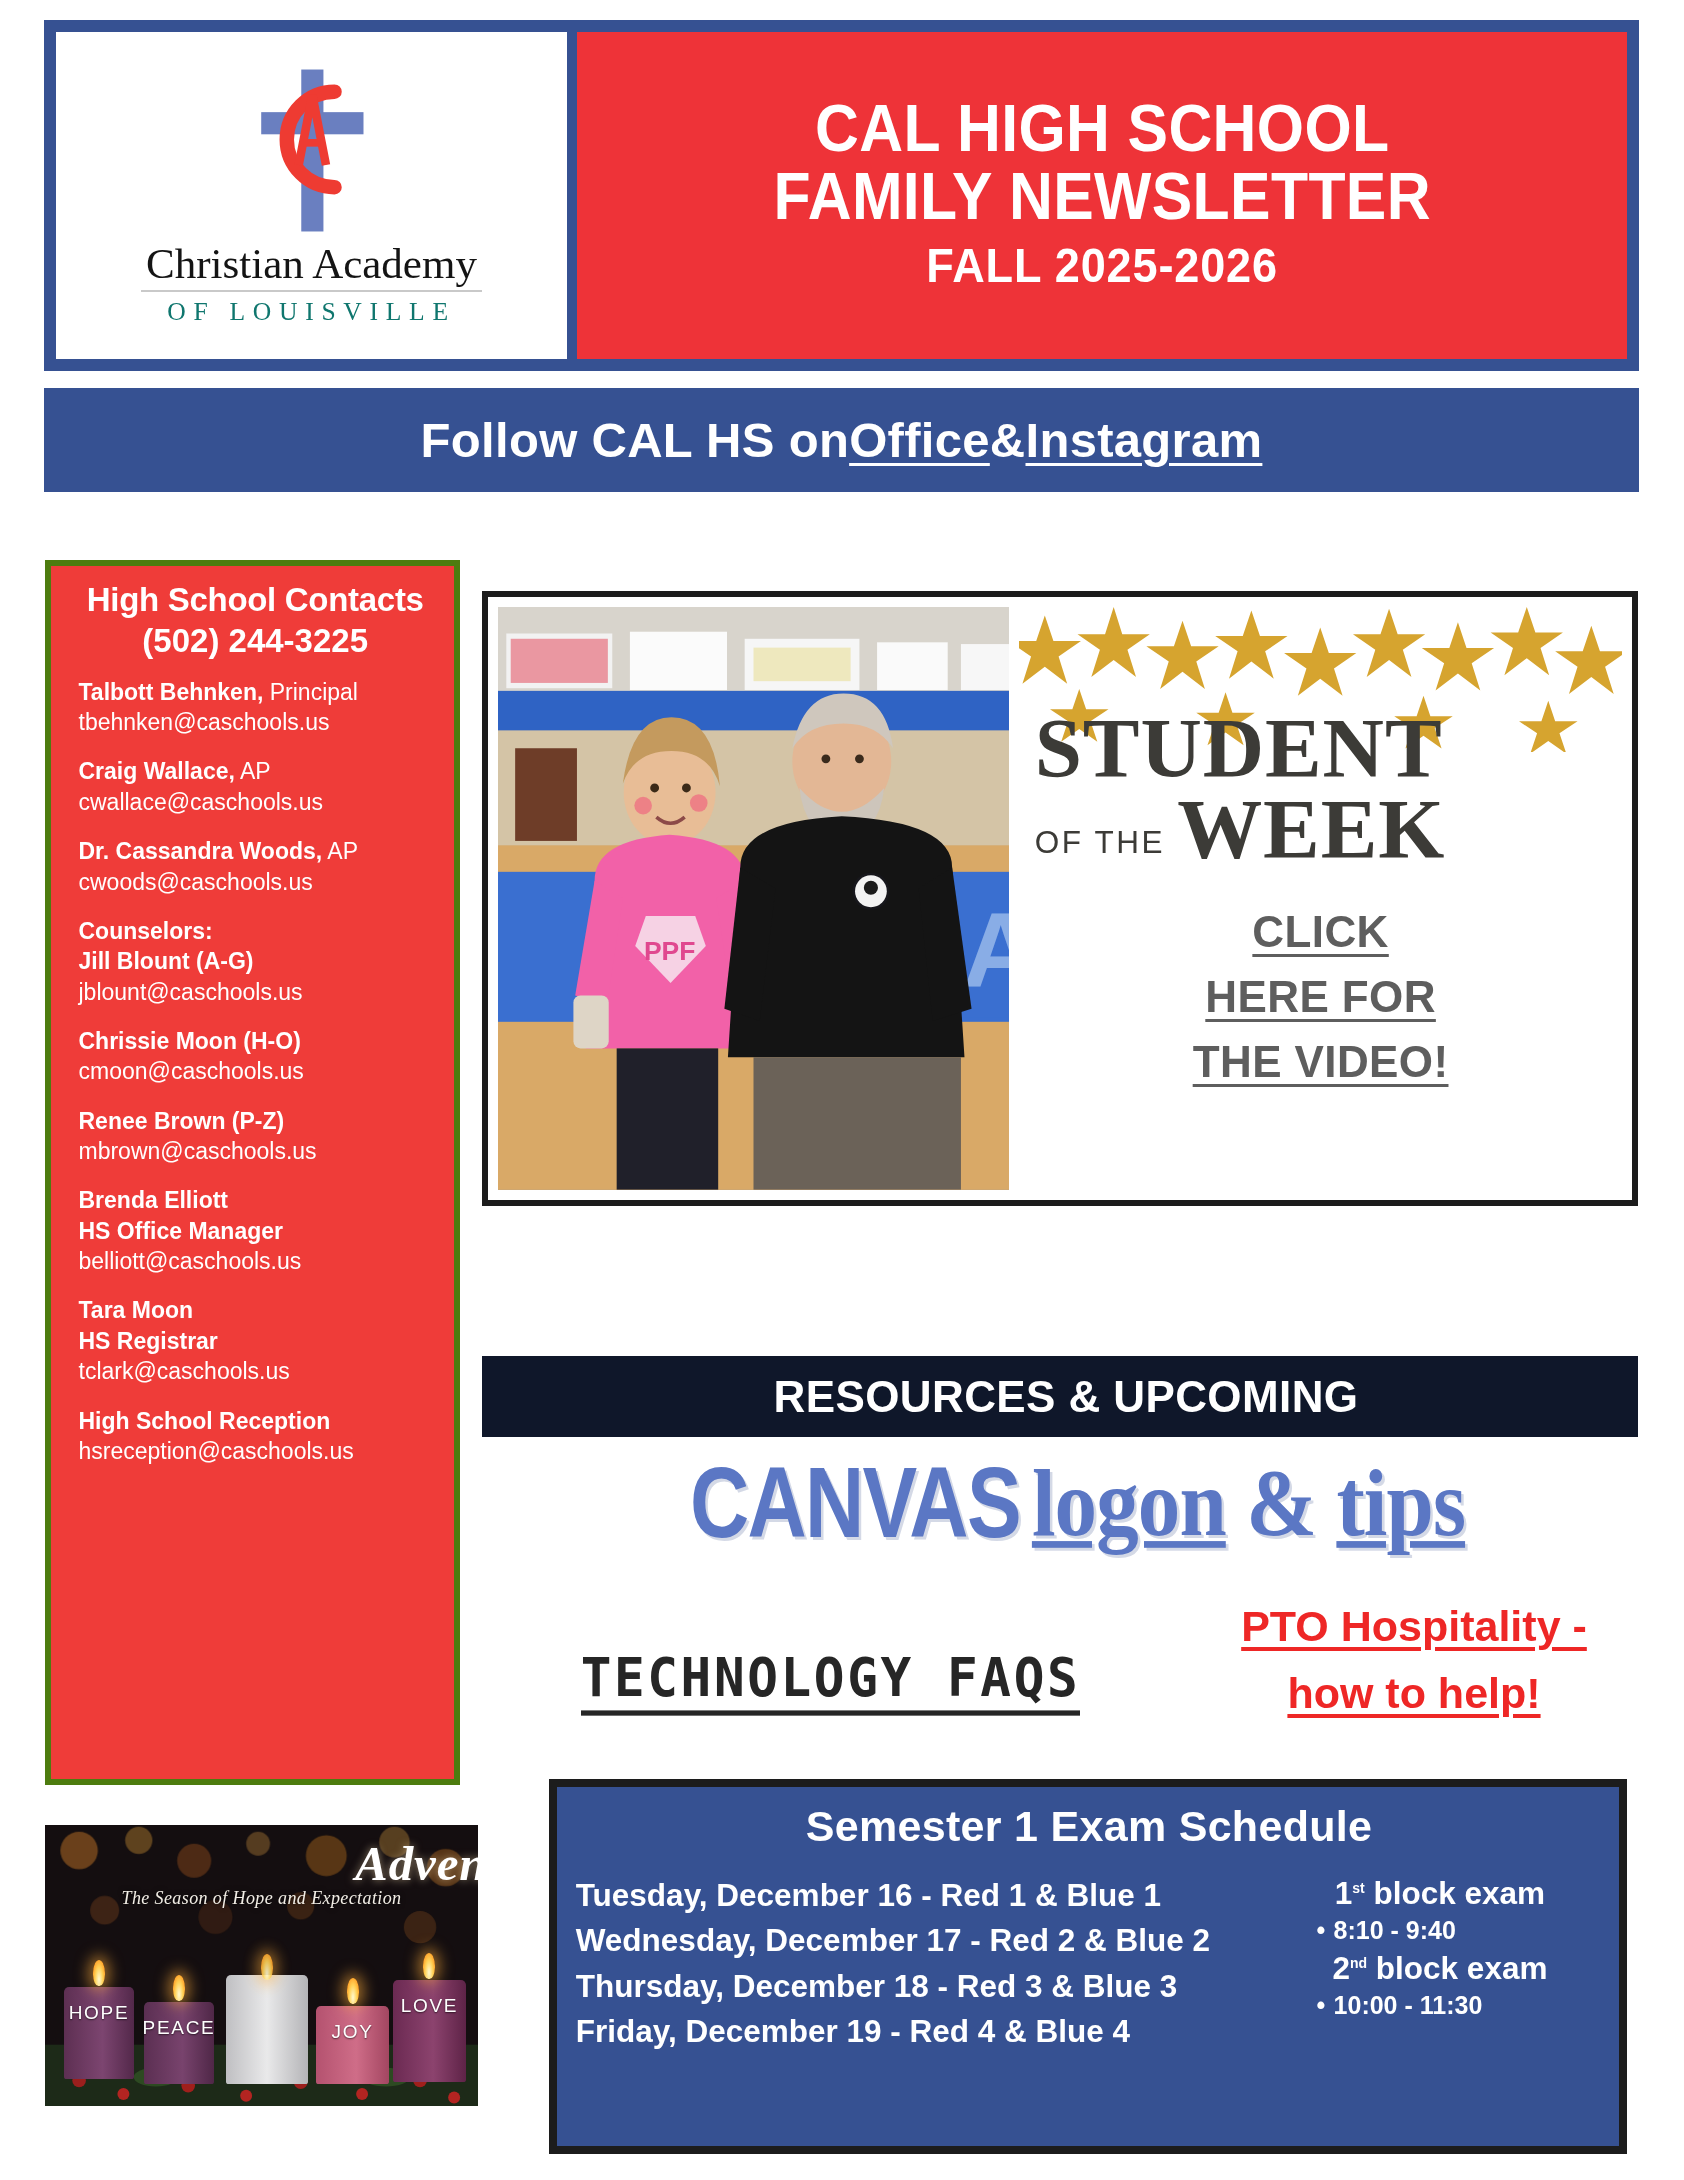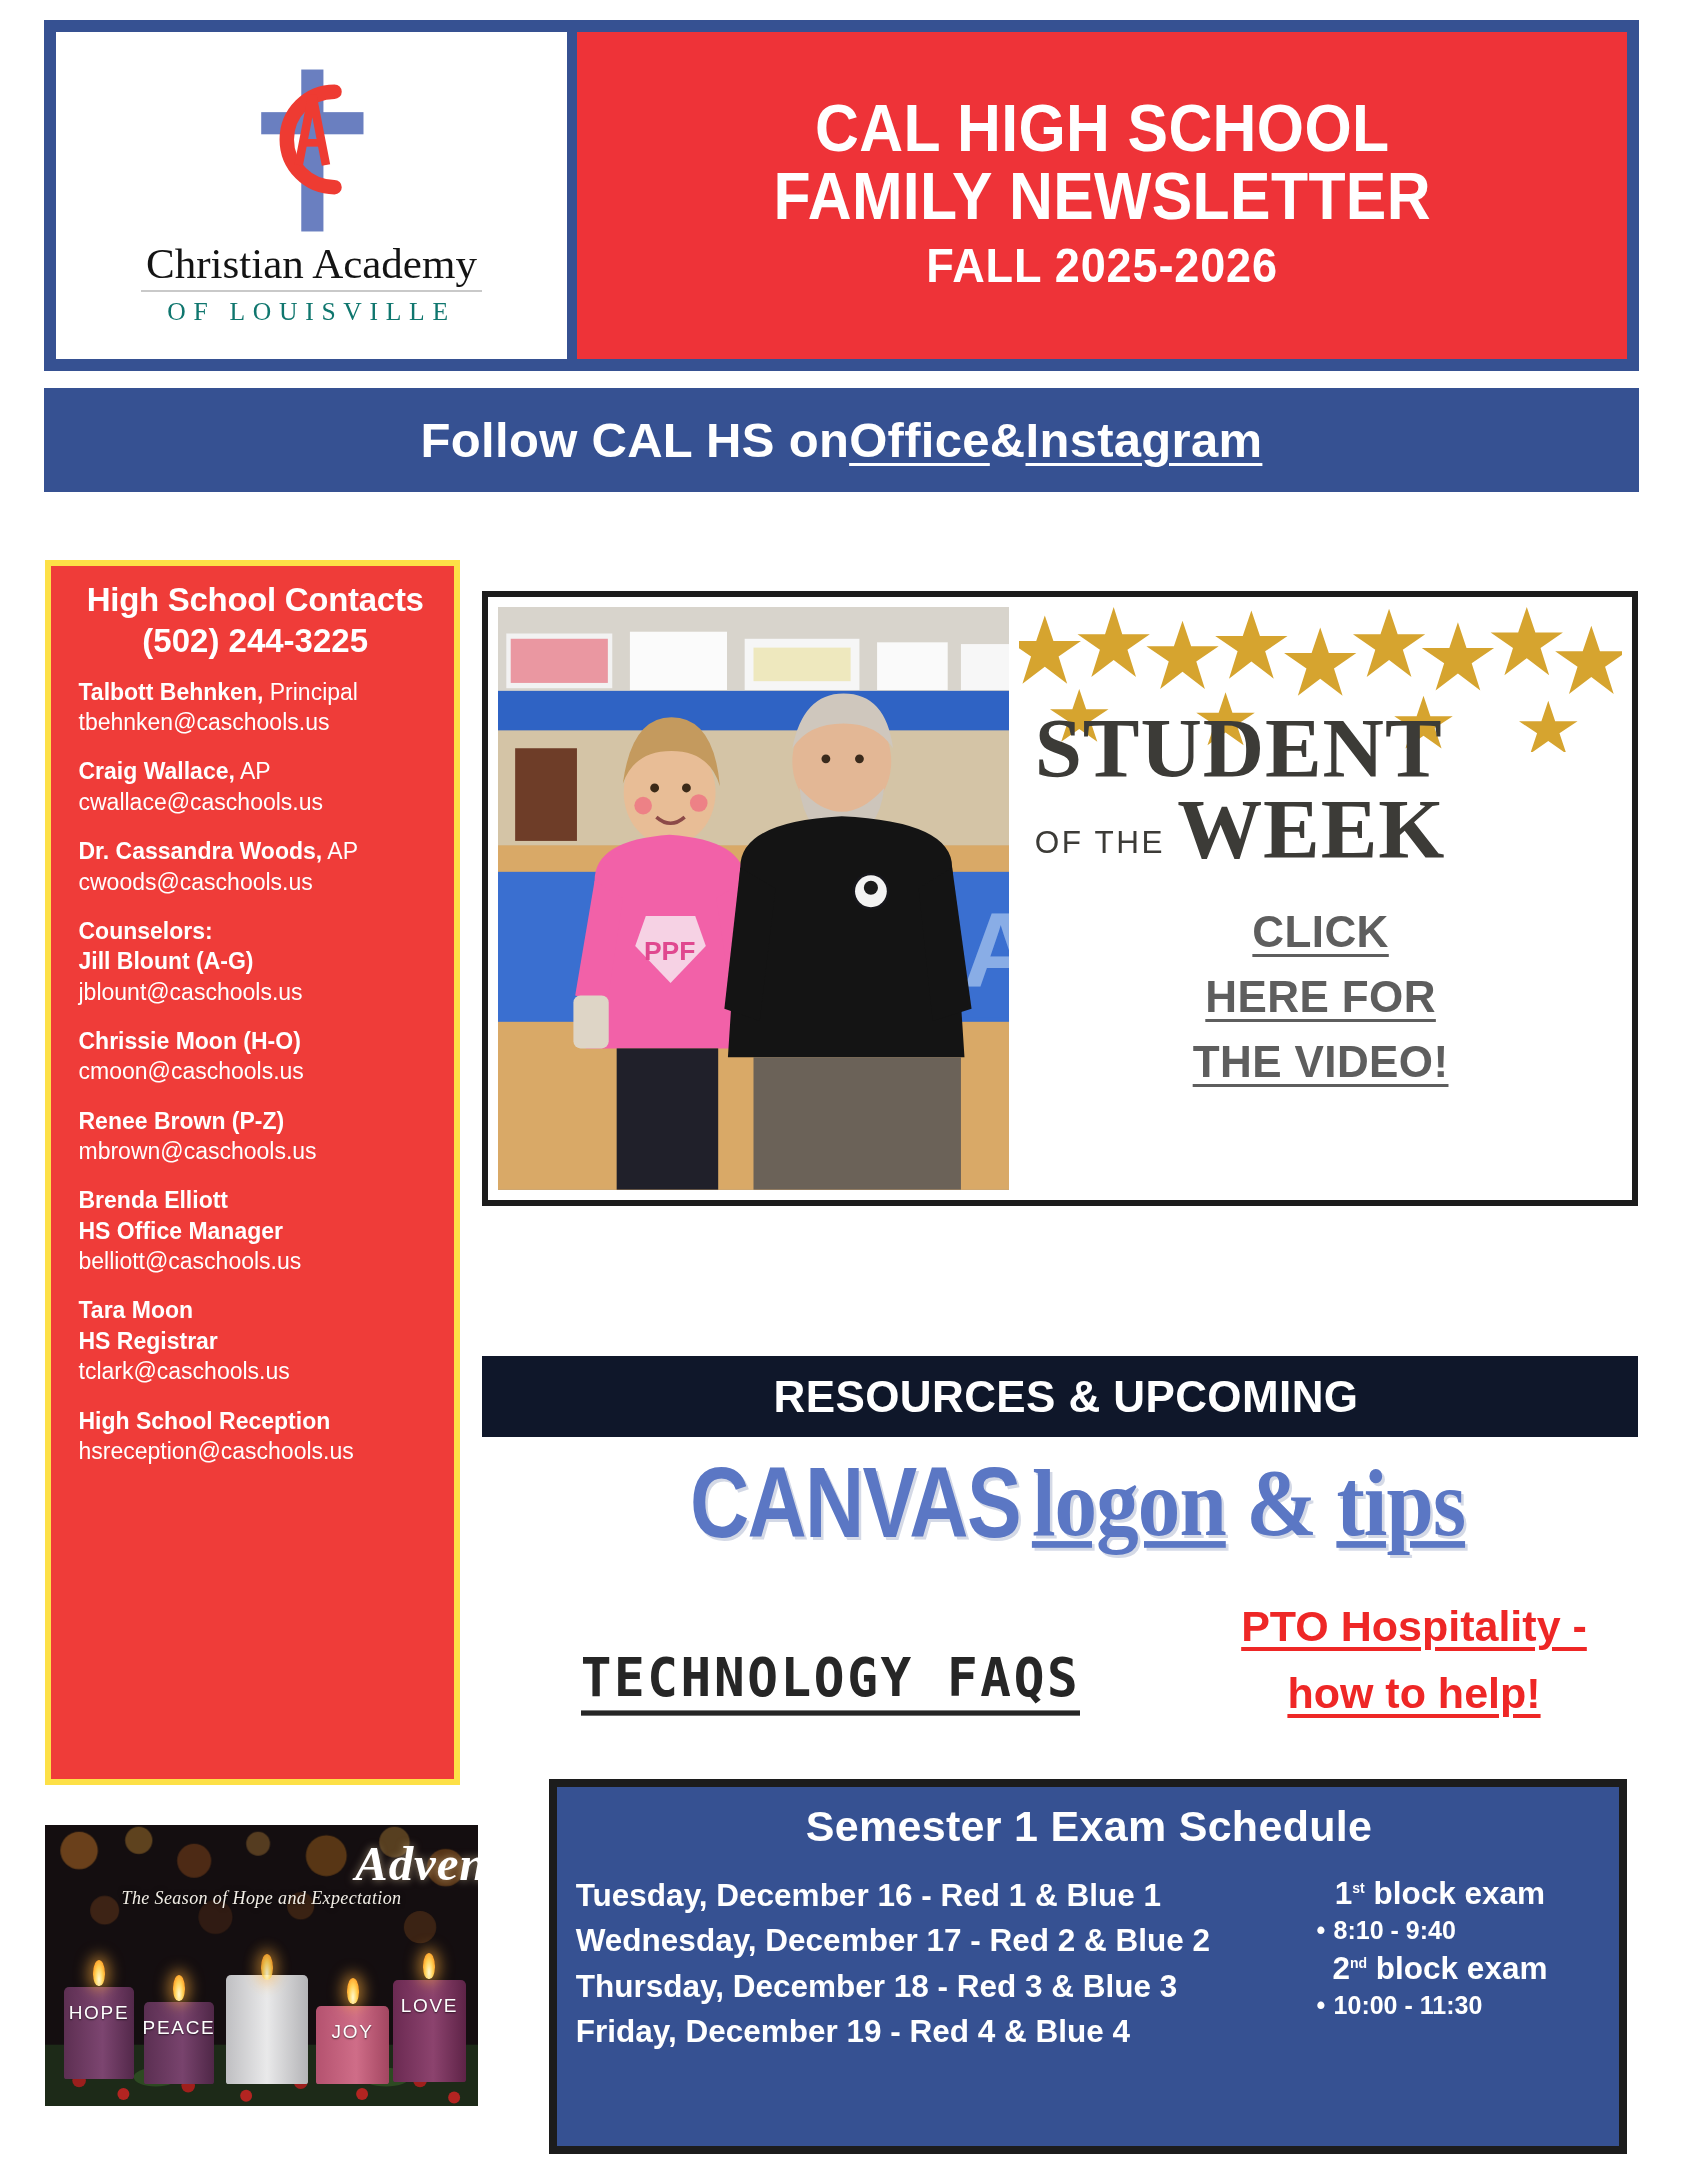--- a/index.html
+++ b/index.html
@@ -55,21 +55,21 @@
     background:#365192; color:#fff;
     display:flex; align-items:center; justify-content:center;
     font-size:49px; font-weight:bold; letter-spacing:0.3px;
     white-space:nowrap;
   }
   .follow-banner .u { text-decoration: underline; text-underline-offset: 6px; text-decoration-thickness: 3.4px; }
 
   
   .contacts {
     position:absolute; left:45px; top:560px; width:415px; height:1225px;
-    background:#fde047; padding:6px;
+    background:#4d7c0f; padding:6px;
   }
   .contacts-inner {
     width:100%; height:100%; background:#ef3c39; padding: 15.3px 13.6px 8.5px 19px;
     color:#fff;
   }
   .contacts-title {
     font-size:33px; font-weight:bold; line-height:1.18; text-align:center;
     letter-spacing:-0.3px; white-space:nowrap;
   }
   .contacts-phone {

